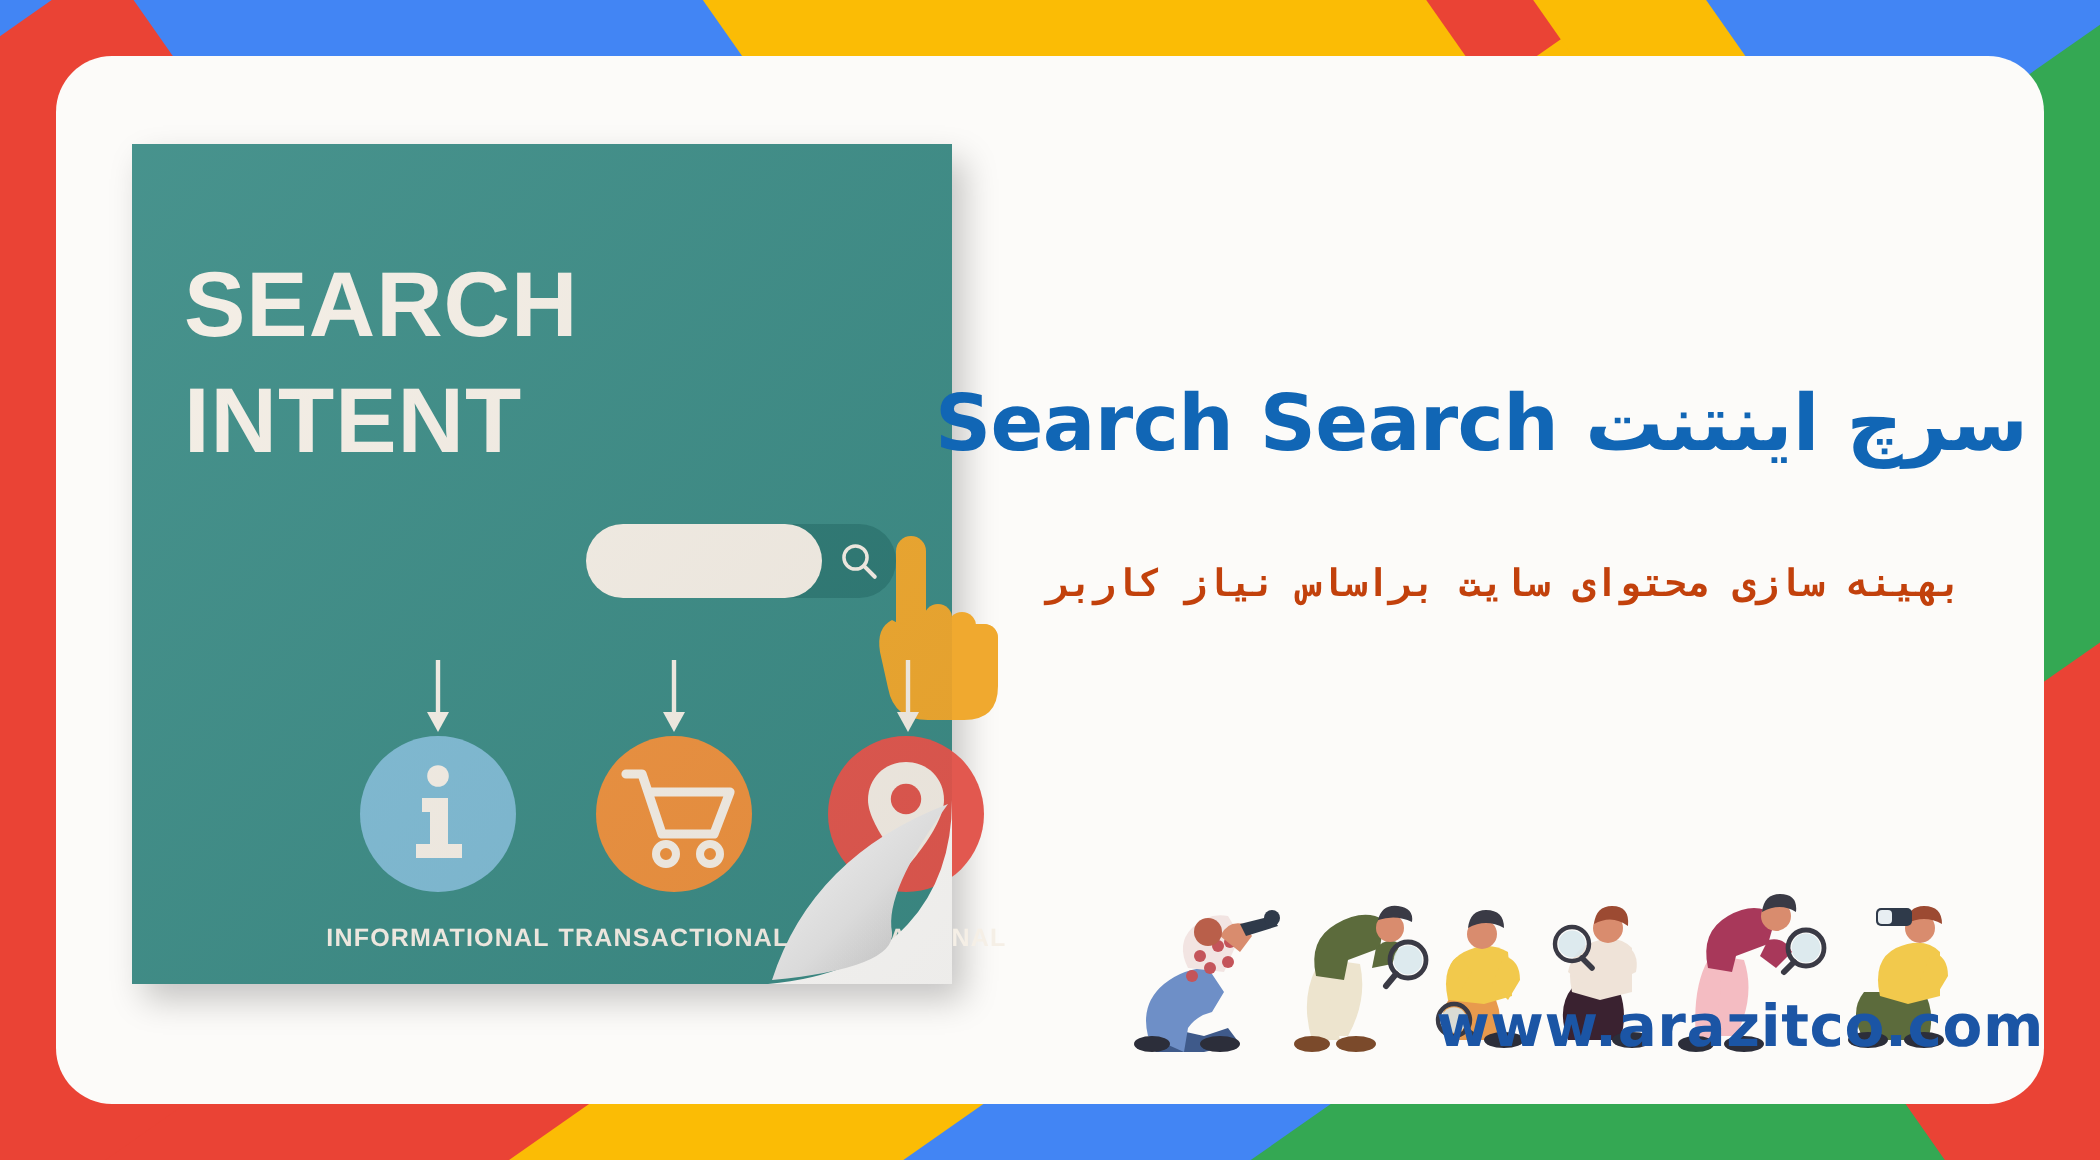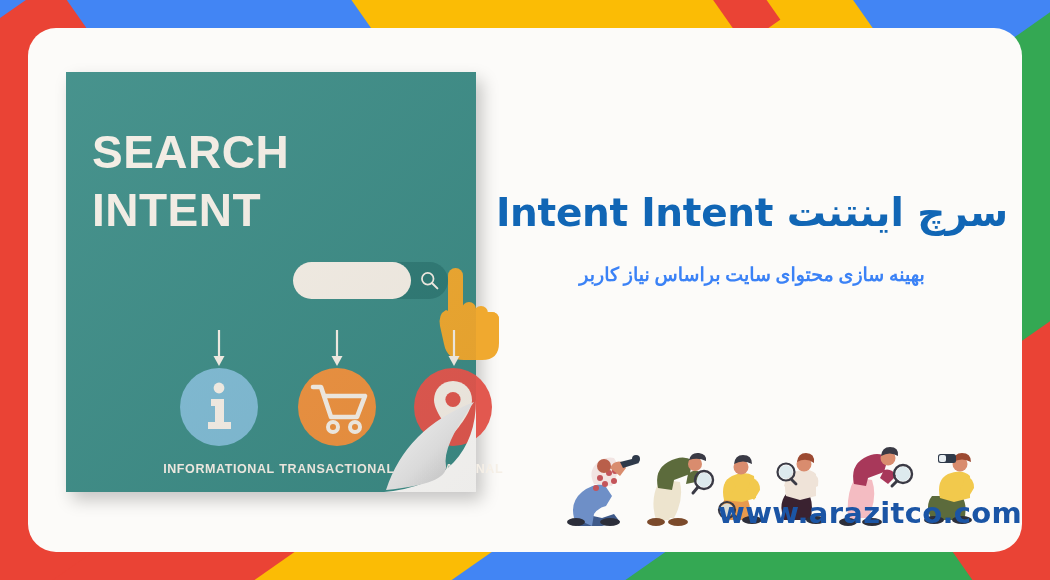--- a/index.html
+++ b/index.html
@@ -200,23 +200,23 @@
   .headline {
     color: #1166B5;
     font-family: "DejaVu Sans", sans-serif;
     font-weight: bold;
     font-size: 39px;
     line-height: 1.3;
     letter-spacing: -0.3px;
     white-space: nowrap;
   }
   .subline {
-    margin-top: 22px;
-    color: #3b82f6;
-    font-family: Liberation Serif, serif;
+    margin-top: 40px;
+    color: #c2410c;
+    font-family: Liberation Mono, monospace;
     font-weight: bold;
     font-size: 19px;
     line-height: 1.5;
     white-space: nowrap;
   }
 
   
   #people {
     position: absolute;
     left: 520px; top: 386px;
@@ -331,21 +331,21 @@
           </linearGradient>
         </defs>
         <path d="M92 92 H0 Q46 88 70 62 Q92 38 92 0 Z" fill="#FCFBF9"></path>
         <path d="M2 90 Q22 28 90 2 Q58 46 62 66 Q64 84 2 90 Z" fill="url(#curlg)"></path>
       </svg>
 
       <div class="sheen"></div>
     </div>
 
     <div class="headings">
-      <div class="headline">سرچ اینتنت Intent Intent</div>
+      <div class="headline">سرچ اینتنت Search Search</div>
       <div class="subline">بهینه سازی محتوای سایت براساس نیاز کاربر</div>
     </div>
 
     <svg id="people" viewBox="0 0 470 116">
 
       <g>
         <path d="M24 106 l12 -6 18 4 12 -4 6 8 -18 4 -24 0 z" fill="#3F5A8A"></path>
         <path d="M26 104 q-4 -16 8 -26 q10 -8 22 -8 l8 12 -6 10 q-8 2 -12 8 l-2 12 z" fill="#6E8FC7"></path>
         <path d="M46 70 q-6 -12 2 -20 q8 -8 18 -6 l6 10 -8 18 z" fill="#F2E4E2"></path>
         <circle cx="52" cy="64" r="3" fill="#C4545A"></circle>

